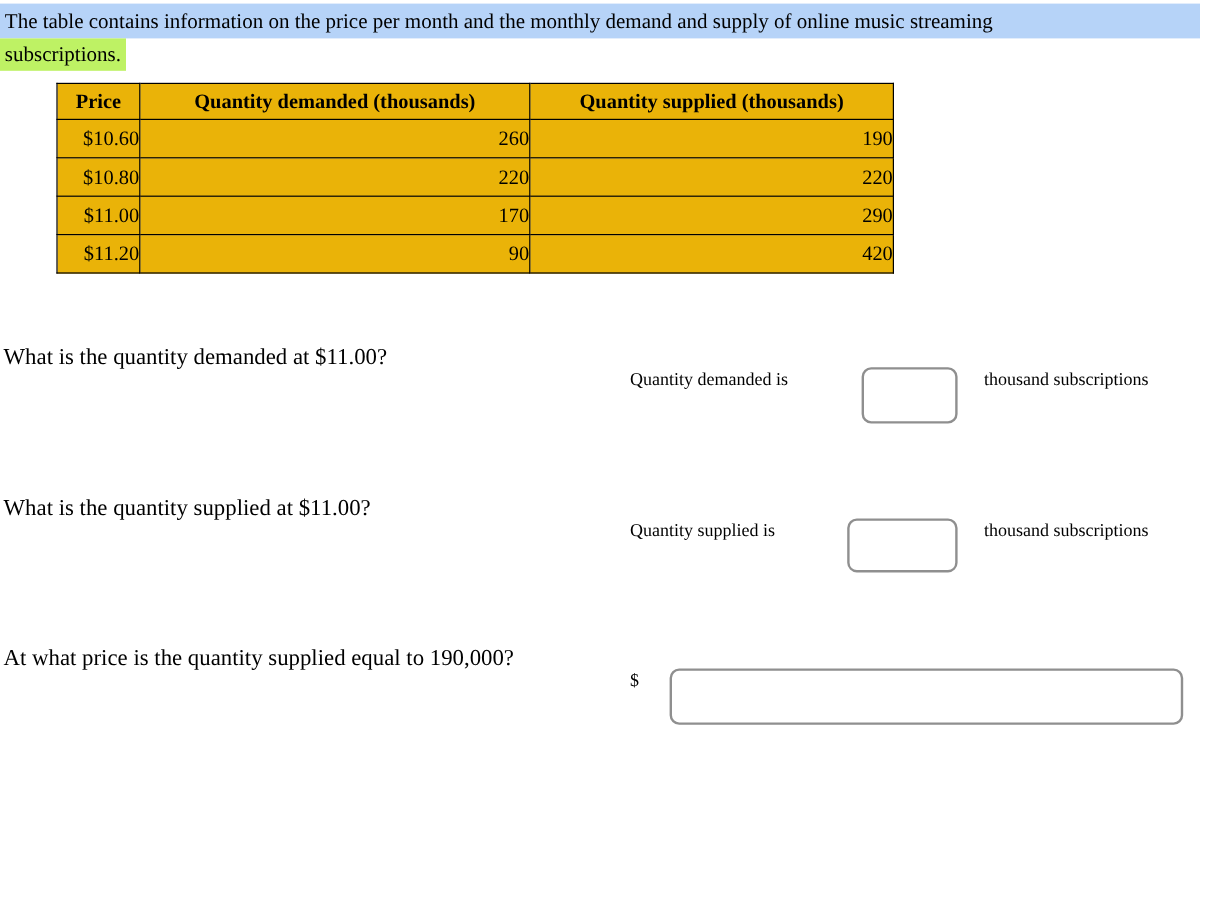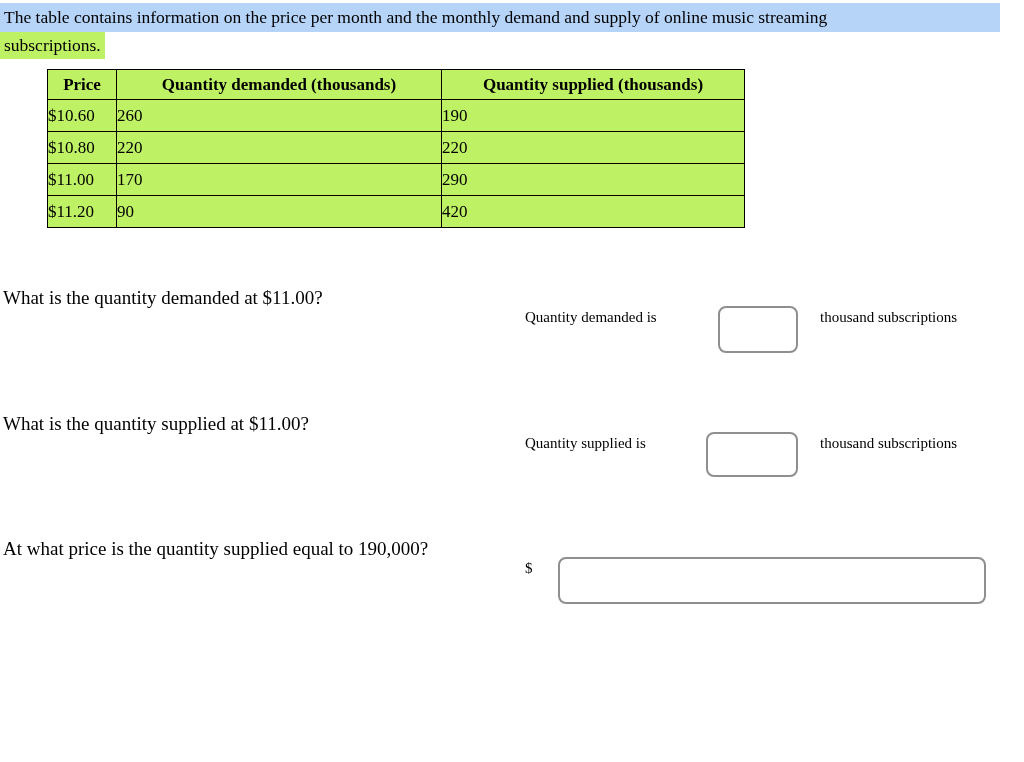--- a/index.html
+++ b/index.html
@@ -44,28 +44,28 @@
   table.qtable {
     position: absolute;
     left: 47px; top: 69px;
     border-collapse: collapse;
     font-size: 17px;
   }
   table.qtable th, table.qtable td {
     border: 1.5px solid #000000;
     padding: 0;
     vertical-align: middle;
-    background: #bef264;
+    background: #eab308;
   }
   table.qtable th {
     font-weight: bold;
     text-align: center;
     height: 29px;
   }
-  table.qtable td { height: 31px; text-align: left; }
+  table.qtable td { height: 31px; text-align: right; }
   .col-price  { width: 68px;  }
   .col-demand { width: 324px; }
   .col-supply { width: 302px; }
   td.price-cell { text-align: left; padding-left: 5px; }
 
   
   .prompt {
     position: absolute;
     left: 3px;
     font-size: 19px;

